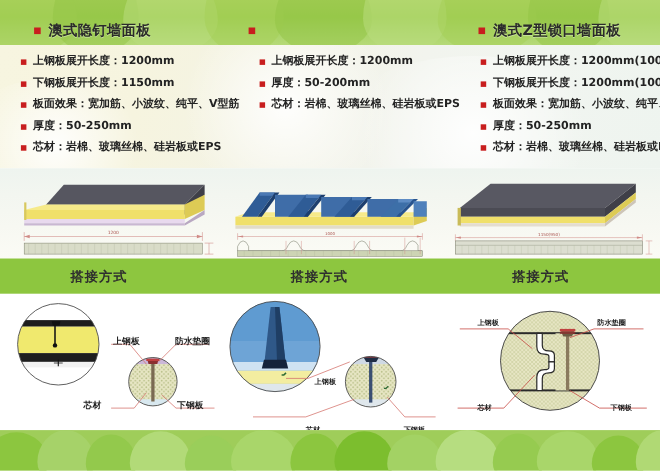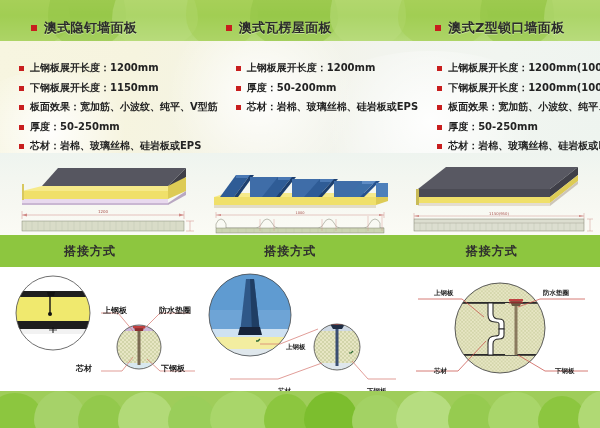--- a/index.html
+++ b/index.html
@@ -36,21 +36,21 @@
   
   .spec-band {
     position:absolute; left:0; top:41px; width:600px; height:112px;
     background:linear-gradient(105deg,#f7f5e0 0%, #f6f4df 22%, #f3f3e6 45%, #f2f4ee 62%, #f1f5f0 80%, #eef4ef 100%);
     overflow:hidden;
   }
   .spec-fog {
     position:absolute; border-radius:50%;
     background:radial-gradient(circle,rgba(255,255,255,.92) 0%,rgba(255,255,255,0) 70%);
   }
-  .spec-inner { position:absolute; left:0; top:12px; width:532px; height:112px; display:flex; z-index:3; }
+  .spec-inner { position:absolute; left:0; top:0; width:532px; height:112px; display:flex; z-index:3; }
   .scol { flex:1; padding-top:7px; }
   .scol.s1 { padding-left:19px; }
   .scol.s2 { padding-left:18px; }
   .scol.s3 { padding-left:19px; }
   .spec-row { display:flex; align-items:flex-start; margin-bottom:4.5px; }
   .spec-row .bullet-sq { margin-top:6px; margin-right:6px; }
   .spec-text { font-size:10px; color:#232323; line-height:15px; white-space:nowrap; font-weight:600; }
 
   
   .prod-band {
@@ -107,21 +107,20 @@
     <div class="hleaf d" style="left:480px;  top:-34px; width:74px;  height:82px;"></div>
     <div class="hleaf l" style="left:544px;  top:-30px; width:84px;  height:78px;"></div>
 
     <div class="header-inner">
       <div class="hcol c1">
         <span class="bullet-sq big"></span>
         <span class="htitle">澳式隐钉墙面板</span>
       </div>
       <div class="hcol c2">
         <span class="bullet-sq big"></span>
-        <span class="htitle">澳式瓦楞屋面板</span>
       </div>
       <div class="hcol c3">
         <span class="bullet-sq big"></span>
         <span class="htitle">澳式Z型锁口墙面板</span>
       </div>
     </div>
   </div>
 
   <div class="spec-band">
     <div class="spec-fog" style="left:150px; top:-20px; width:220px; height:150px;"></div>

